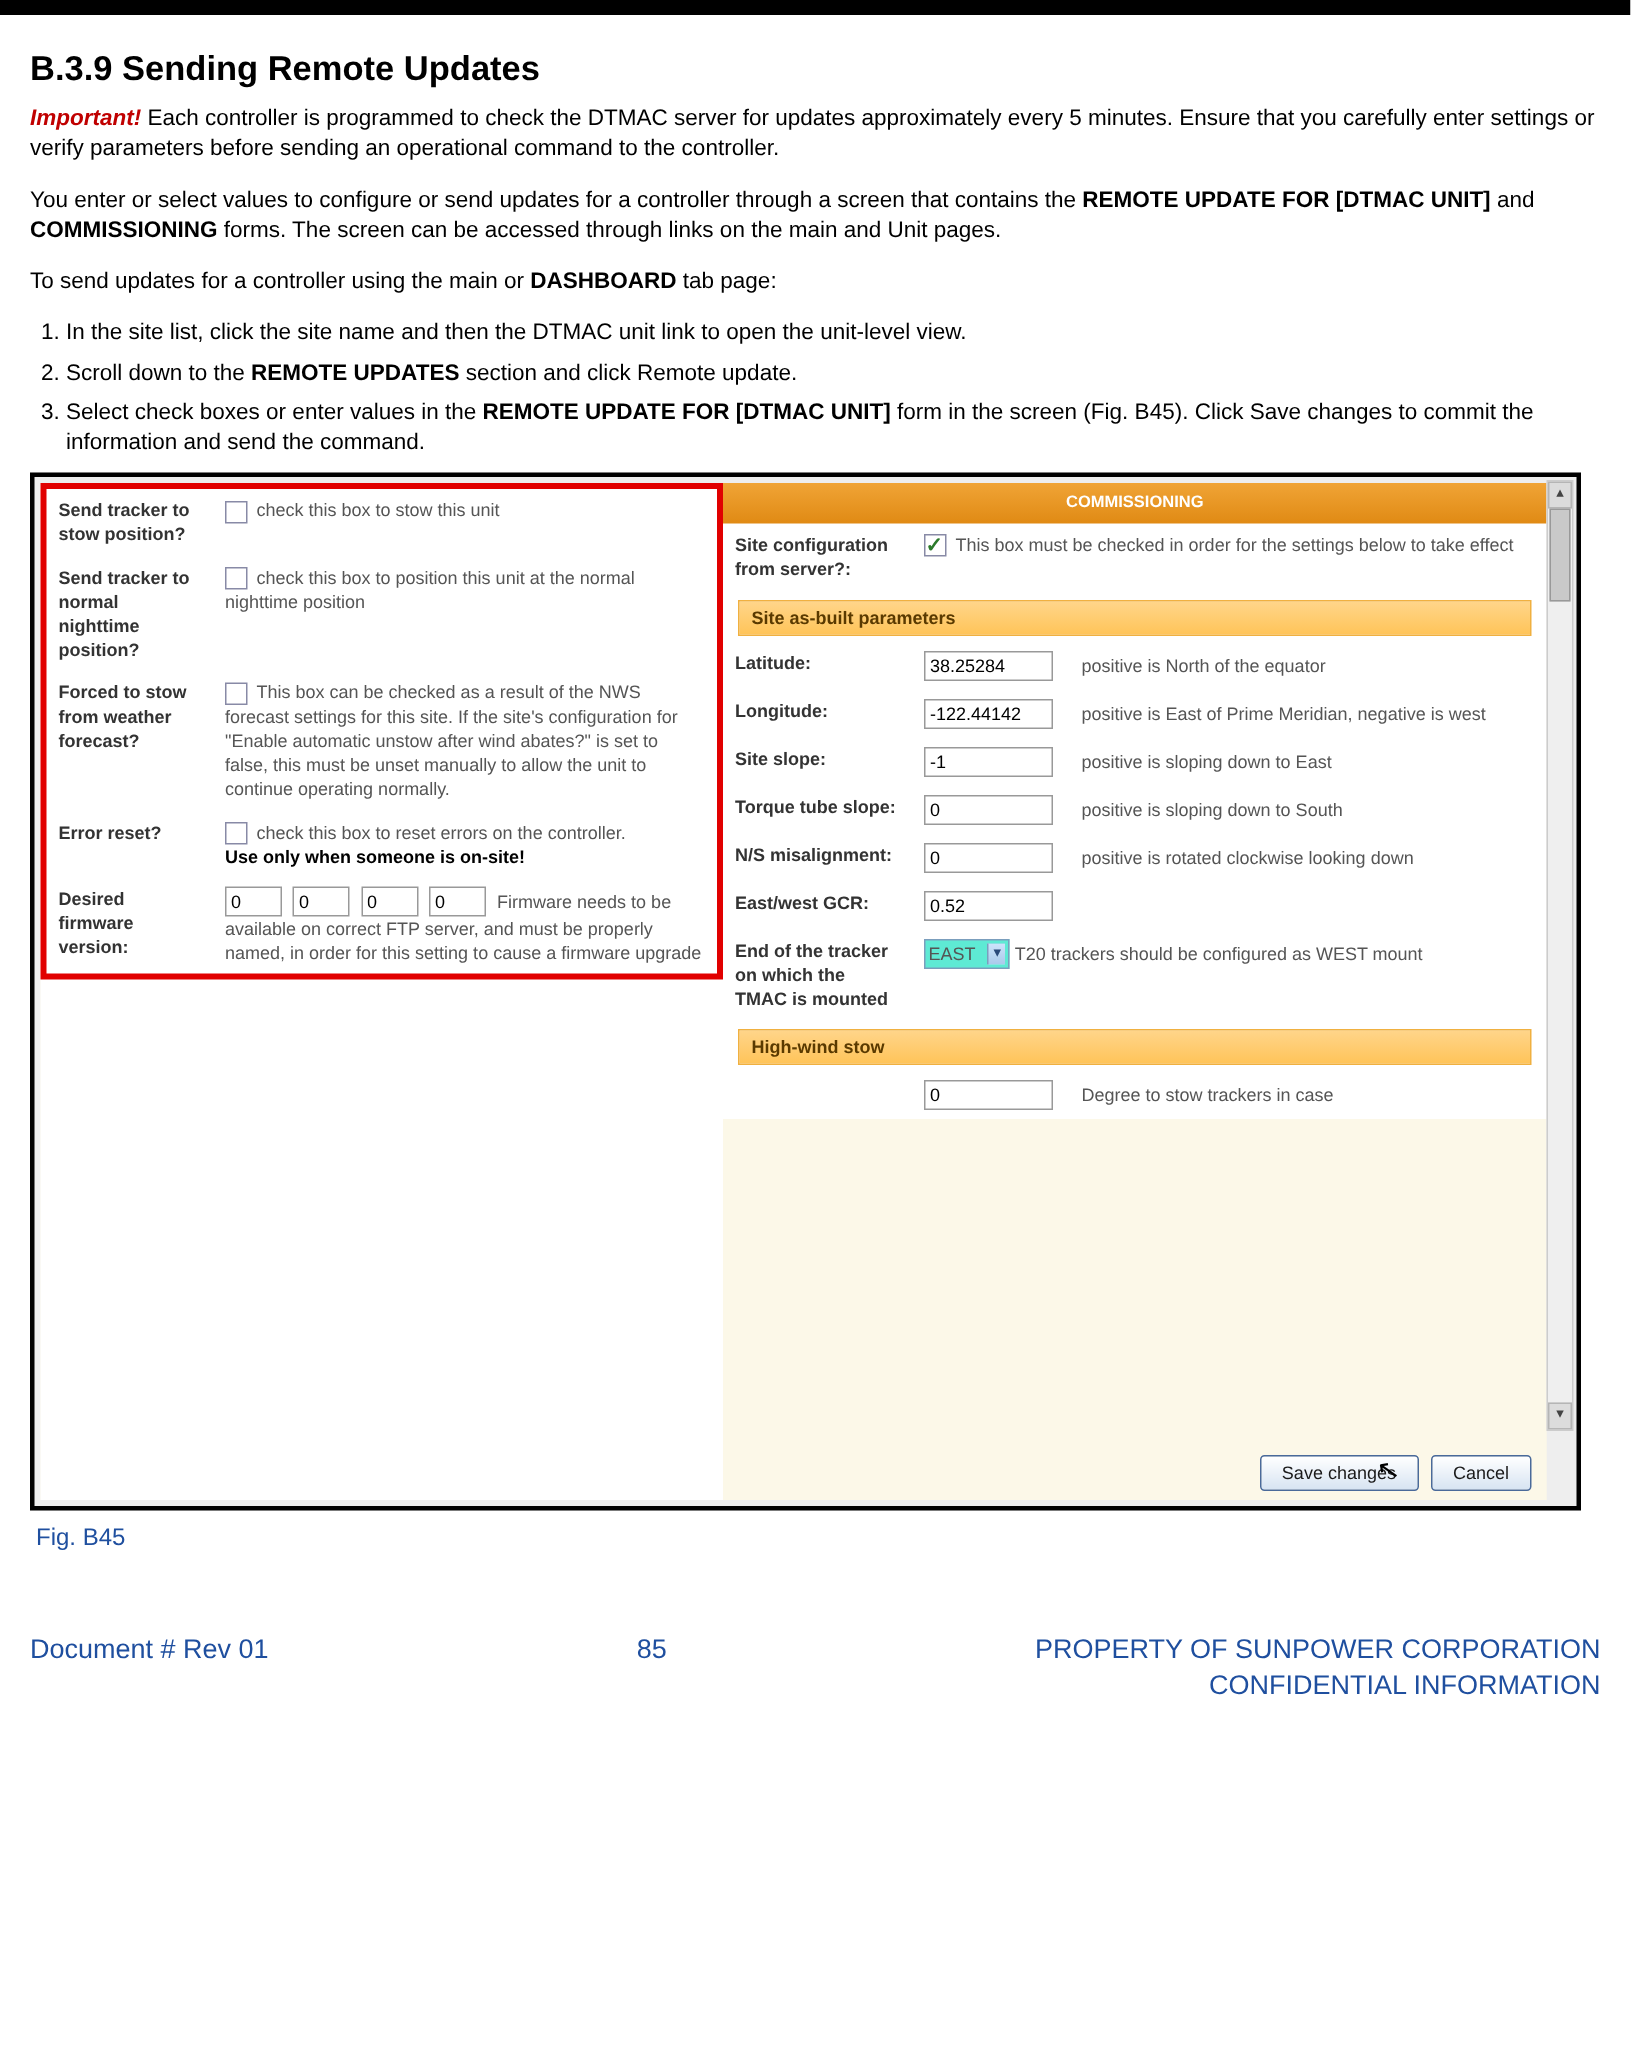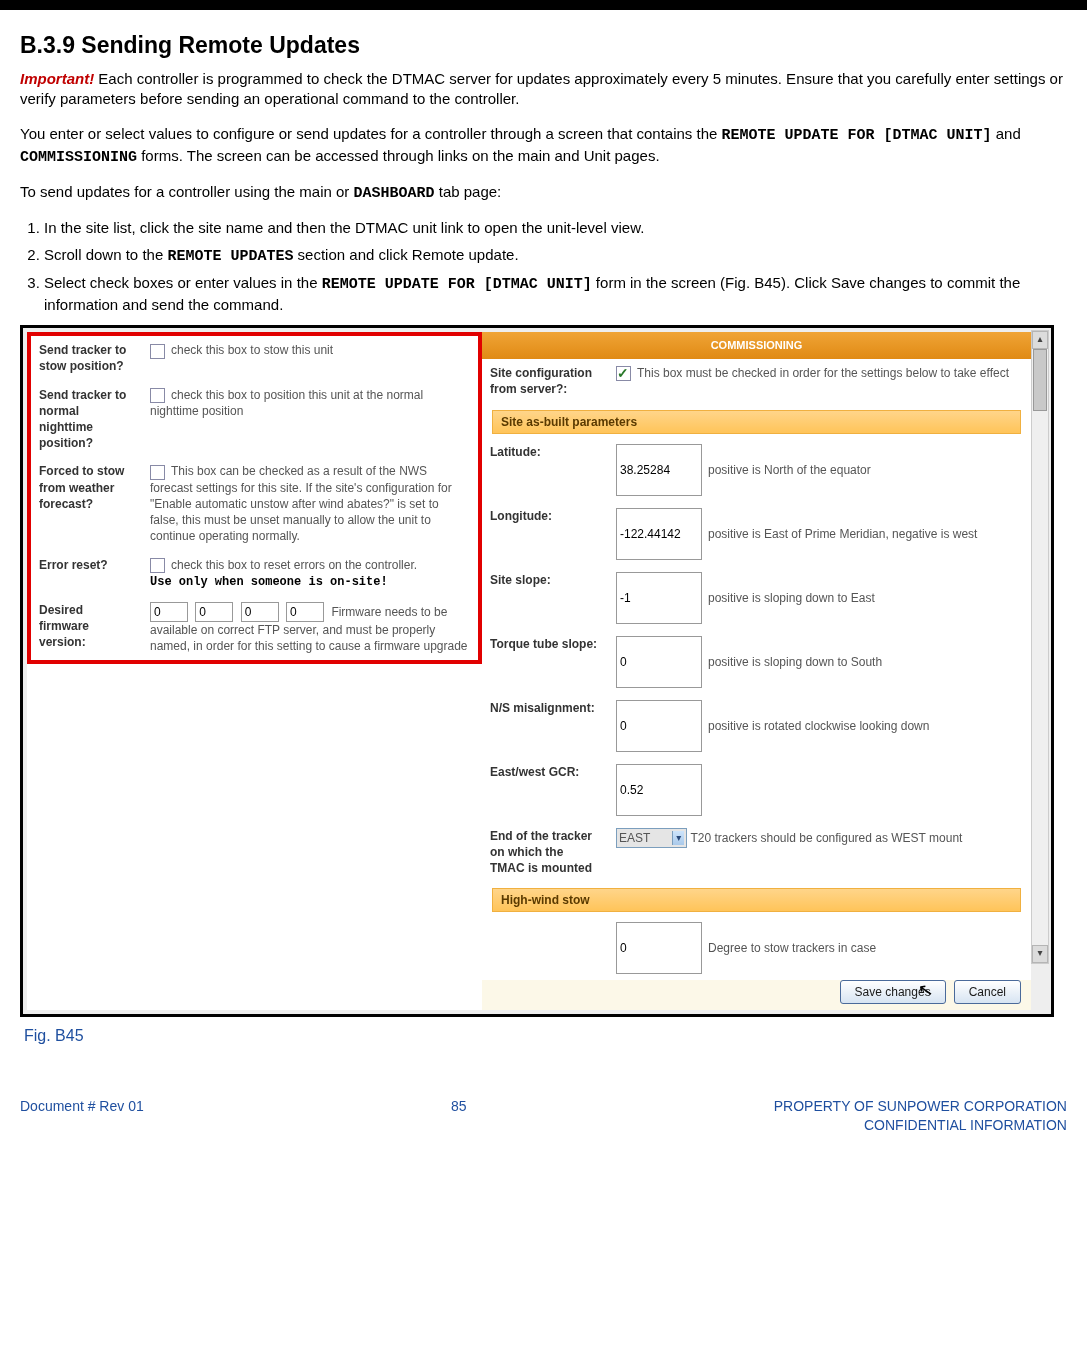--- a/index.html
+++ b/index.html
@@ -45,21 +45,21 @@
     display: inline-block;
     min-width: 120px;
   }
   ol.steps {
     margin: 8px 0 10px 0;
     padding-left: 24px;
   }
   ol.steps li {
     margin-bottom: 6px;
   }
-  .bold { font-weight: bold; font-family: Liberation Mono, monospace; }
+  .bold { font-weight: bold; }
   .italic { }
   .fig-caption {
     color: #1f4f9f;
     font-size: 16px;
     margin: 8px 0 0 4px;
   }
 
   .screenshot-wrap {
     border: 3px solid #000;
     background: #eee;
@@ -166,24 +166,24 @@
     width: 30px;
     border: 1px solid #999;
     padding: 2px 3px;
     font-family: Verdana, Arial, sans-serif;
     font-size: 12px;
     margin-right: 4px;
   }
   .med-input {
     width: 78px;
     border: 1px solid #999;
-    padding: 18px 3px;
-    font-family: Verdana, Arial, sans-serif;
-    font-size: 12px;
-    margin-right: 6px;
+    padding: 2px 3px;
+    font-family: Verdana, Arial, sans-serif;
+    font-size: 12px;
+    margin-right: 19px;
   }
 
   .right-panel {
     flex: 1;
     background: #fcf8e8;
     display: flex;
     flex-direction: column;
   }
   .right-inner {
     background: #fff;
@@ -195,27 +195,27 @@
     color: #5a3a00;
     font-weight: bold;
     font-size: 12px;
     padding: 3px 8px;
     margin: 6px 10px 4px 10px;
     font-family: Verdana, Arial, sans-serif;
   }
   .right-table td.flabel { width: 110px; }
   .select-fake {
     border: 1px solid #7b9ebd;
-    background: #e5e5e5;
+    background: #5eead4;
     font-family: Verdana, Arial, sans-serif;
     font-size: 12px;
     padding: 1px 2px;
     display: inline-flex;
     align-items: center;
-    gap: 22px;
+    gap: 8px;
   }
   .select-fake .arrow {
     background: linear-gradient(to bottom,#cde4fb,#a9c9ea);
     border-left: 1px solid #7b9ebd;
     padding: 0 3px;
     font-size: 10px;
     color: #2a4a7a;
   }
 
   .button-bar {
@@ -242,21 +242,21 @@
     font-size: 18px;
     transform: rotate(-10deg);
     pointer-events: none;
   }
 
   .footer {
     display: flex;
     justify-content: space-between;
     align-items: flex-start;
     color: #1f4f9f;
-    font-size: 14px;
+    font-size: 18px;
     margin-top: 50px;
   }
   .footer .center { text-align: center; }
   .footer .right { text-align: right; }
 </style>
 </head>
 <body>
 
 <div class="topbar"></div>
 <div class="page">

